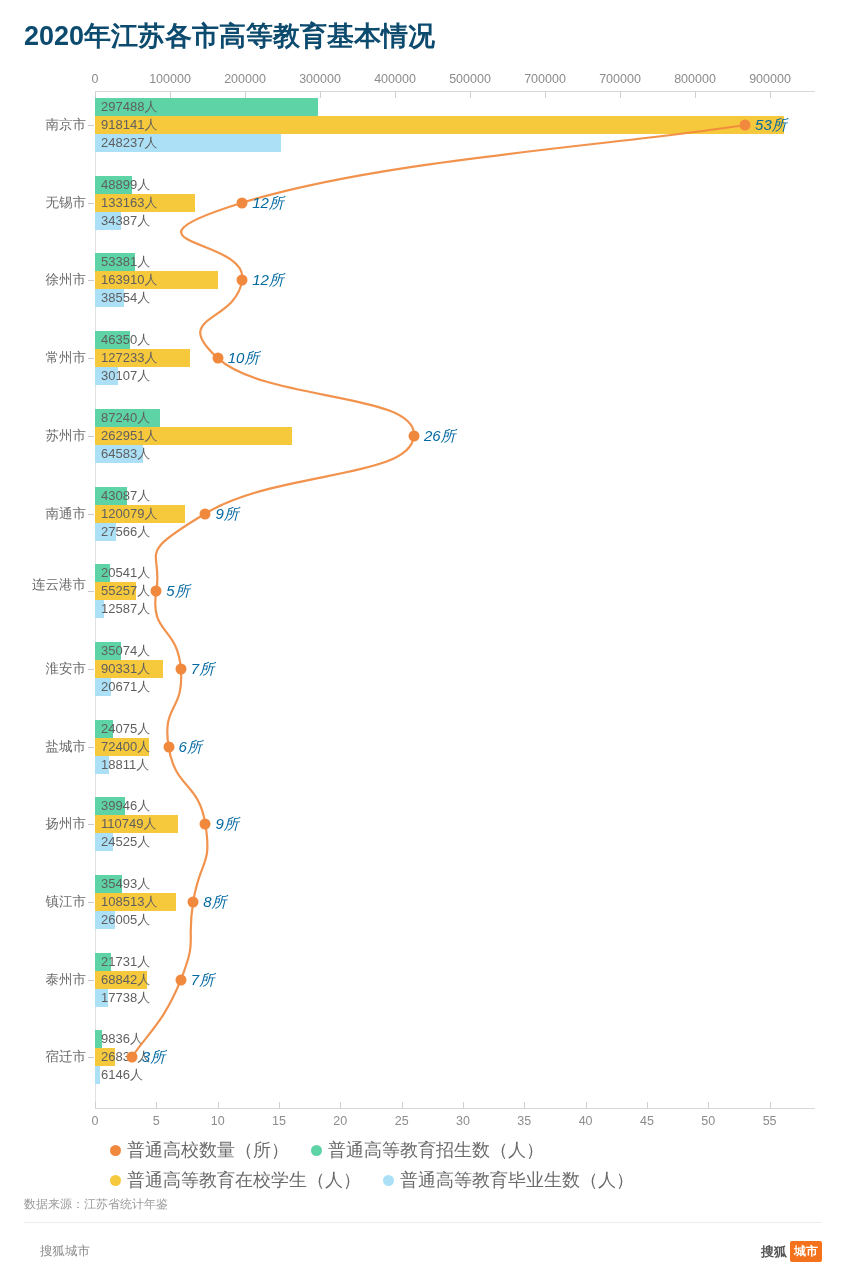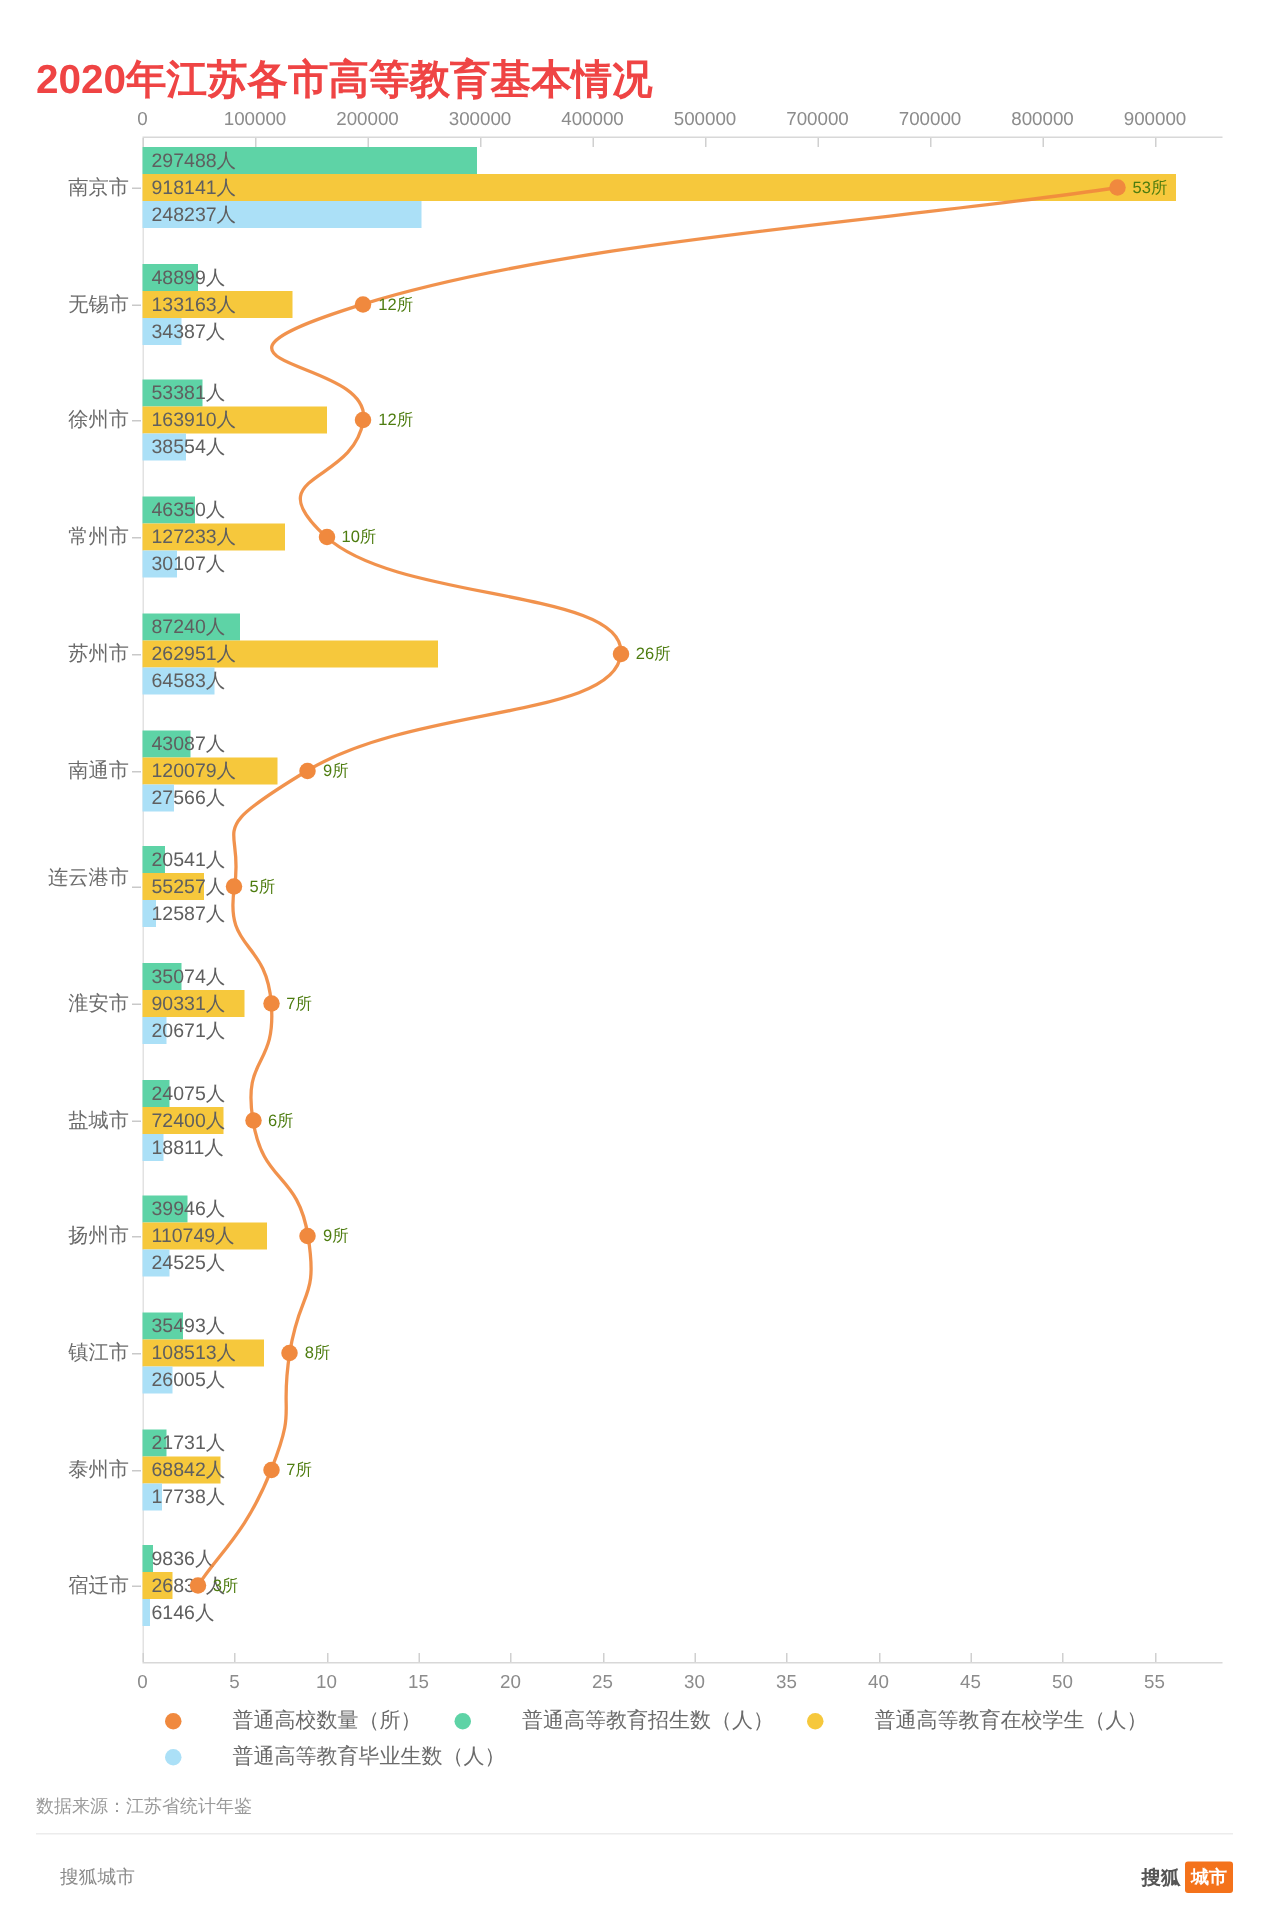--- a/index.html
+++ b/index.html
@@ -6,22 +6,22 @@
   body{
     width:846px;height:1280px;
     background:#ffffff;
     font-family:"Liberation Sans","DejaVu Sans",sans-serif;
     overflow:hidden;position:relative;
   }
   .page{position:relative;width:846px;height:1280px;}
 
   
   .title{
-    position:absolute;left:24px;top:35px;
-    font-size:27px;font-weight:bold;color:#ef4444;
+    position:absolute;left:24px;top:18px;
+    font-size:27px;font-weight:bold;color:#0c4a6e;
     letter-spacing:0px;white-space:nowrap;
   }
 
   
   .plot{
     position:absolute;left:0px;top:64px;width:846px;height:1060px;
   }
 
   
   .axis-line{position:absolute;background:#d8d8d8;height:1px;left:95px;width:720px;}
@@ -59,30 +59,31 @@
   .bar.yellow{background:#f6c83c;}
   .bar.blue{background:#abe0f7;}
 
   
   .lineLayer{position:absolute;left:0;top:0;width:846px;height:1060px;pointer-events:none;}
   .pt{
     position:absolute;width:11px;height:11px;border-radius:50%;
     background:#f0893e;transform:translate(-50%,-50%);
   }
   .ptlabel{
-    position:absolute;font-size:11px;color:#4d7c0f;white-space:nowrap;
+    position:absolute;font-size:15px;color:#0369a1;white-space:nowrap;
     transform:translateY(-50%);
+    font-style:italic;
   }
 
   
   .legend{position:absolute;left:110px;top:1138px;width:700px;}
   .lrow{display:flex;align-items:center;flex-wrap:wrap;}
   .litem{display:flex;align-items:center;margin-right:22px;margin-bottom:6px;}
   .ldot{width:11px;height:11px;border-radius:50%;margin-right:6px;flex:none;}
-  .ltxt{font-size:14px;color:#6b6b6b;white-space:nowrap;margin-left:28px;}
+  .ltxt{font-size:18px;color:#6b6b6b;white-space:nowrap;}
 
   
   .srcline{
     position:absolute;left:24px;top:1196px;
     font-size:12px;color:#9a9a9a;white-space:nowrap;
   }
   .divider{position:absolute;left:24px;top:1222px;width:798px;height:1px;background:#ececec;}
   .brand-left{
     position:absolute;left:40px;top:1243px;
     font-size:12.5px;color:#8a8a8a;white-space:nowrap;

